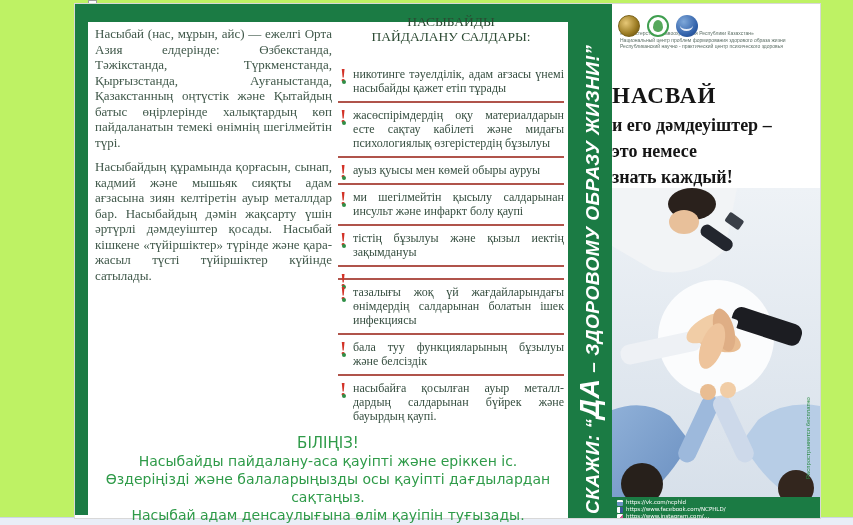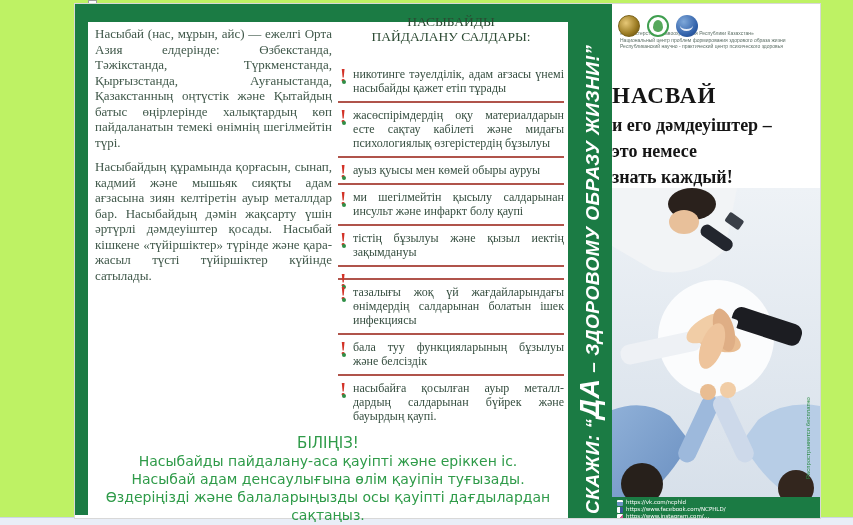--- a/index.html
+++ b/index.html
@@ -126,22 +126,22 @@
       </div>
       <div class="citem">
         <span class="bang">!</span>
         <span>насыбайға қосылған ауыр металл-дардың салдарынан бүйрек және бауырдың қаупі.</span>
       </div>
     </div>
 
     <div class="warning">
       <div class="wtitle">БІЛІҢІЗ!</div>
       <div class="wline">Насыбайды пайдалану-аса қауіпті және еріккен іс.</div>
+      <div class="wline">Өздеріңізді және балаларыңызды осы қауіпті дағдылардан сақтаңыз.</div>
       <div class="wline">Насыбай адам денсаулығына өлім қауіпін туғызады.</div>
-      <div class="wline">Өздеріңізді және балаларыңызды осы қауіпті дағдылардан сақтаңыз.</div>
     </div>
 
     <div class="spine">
       <div class="spine-text">
         <span>СКАЖИ: “</span><span class="spine-em">ДА</span><span> – ЗДОРОВОМУ ОБРАЗУ ЖИЗНИ!”</span>
       </div>
     </div>
 
     <div class="cover">
       <div class="orgtext">

